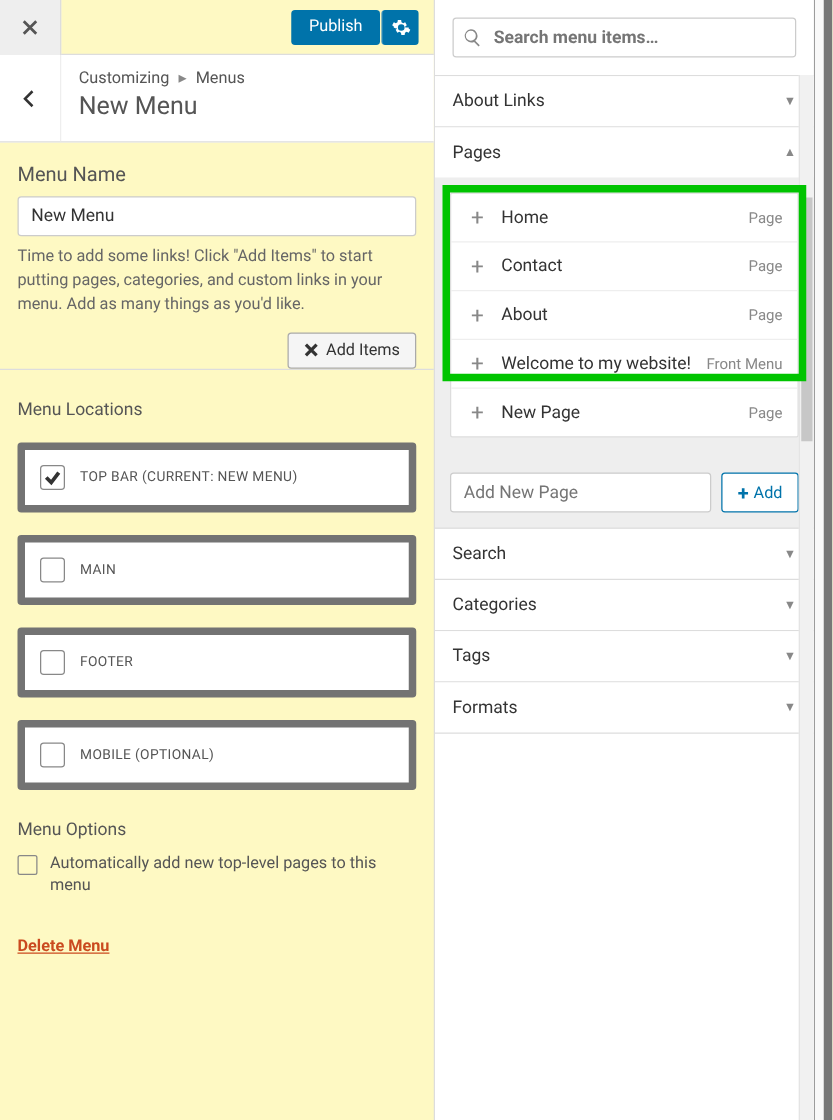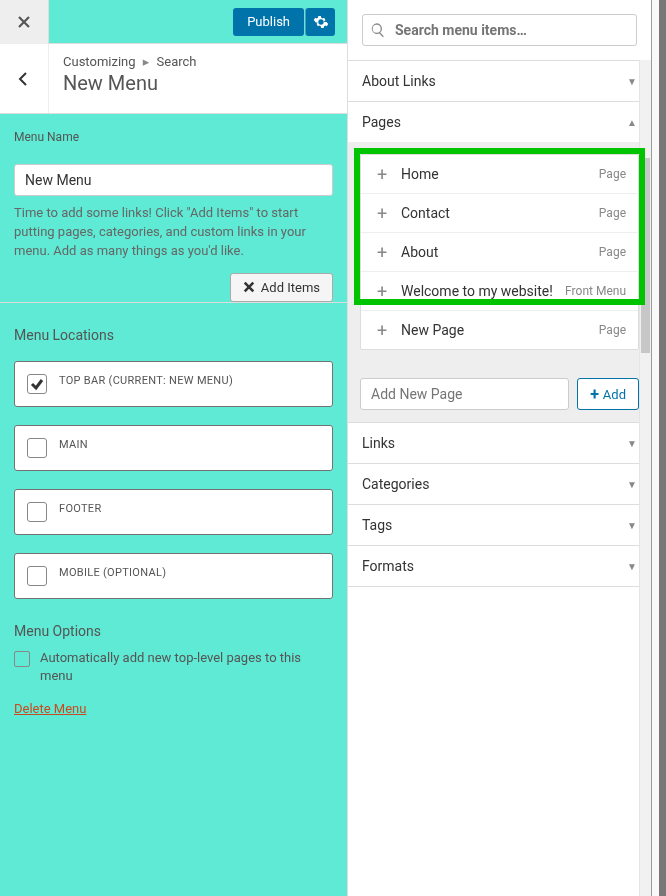--- a/index.html
+++ b/index.html
@@ -1,19 +1,19 @@
 <!DOCTYPE html>
 <html><head>
 <meta charset="utf-8">
 <style>
   * { box-sizing: border-box; margin: 0; padding: 0; font-family: -apple-system, BlinkMacSystemFont, "Segoe UI", Roboto, Helvetica, Arial, sans-serif; }
   body { width: 666px; height: 896px; background: #fff; overflow: hidden; position: relative; }
 
   .wrapper { display: flex; width: 652px; height: 896px; border-right: 1px solid #9c9c9c; }
-  .left-pane { width: 348px; flex: 0 0 348px; background: #5eead4; display: flex; flex-direction: column; border-right: 1px solid #ddd; }
+  .left-pane { width: 348px; flex: 0 0 348px; background: #fef9c3; display: flex; flex-direction: column; border-right: 1px solid #ddd; }
   .right-pane { flex: 1; background: #fff; display: flex; flex-direction: column; }
 
   
   .top-bar { height: 44px; display: flex; align-items: center; border-bottom: 1px solid #ddd; }
   .close-cell { width: 49px; height: 44px; display:flex; align-items:center; justify-content:center; border-right:1px solid #ddd; background:#eee; cursor:pointer; }
   .close-cell svg { width:14px; height:14px; stroke:#555; }
   .top-spacer { flex:1; }
   .publish-area { display:flex; align-items:center; padding-right:12px; gap:8px; }
   .publish-btn { background:#0073aa; color:#fff; border:none; height:28px; display:flex; align-items:center; border-radius:3px; cursor:pointer; }
   .publish-btn span { padding:0 14px; font-size:13px; }
@@ -24,40 +24,40 @@
   .crumb-bar { height: 70px; background:#fff; border-bottom:1px solid #ddd; display:flex; align-items:stretch; }
   .back-cell { width:49px; display:flex; align-items:center; justify-content:center; border-right:1px solid #eee; cursor:pointer; }
   .back-cell svg { width:16px; height:16px; stroke:#333; }
   .crumb-body { flex:1; padding:10px 14px 6px; }
   .crumbs { font-size:13px; color:#555; }
   .crumbs .sep { margin:0 4px; color:#888; }
   .page-title { font-size:20px; color:#555; font-weight:400; margin-top:2px; }
 
   
   .form-area { padding:16px 14px 14px; font-size:13px; color:#555; }
-  .label { font-size:12px; color:#555; margin-bottom:20px; display:block; }
+  .label { font-size:16px; color:#555; margin-bottom:8px; display:block; }
   .text-input { width:100%; height:32px; border:1px solid #ccc; border-radius:3px; background:#fff; padding:0 10px; font-size:14px; color:#333; }
   .help { font-size:13px; color:#666; line-height:1.45; margin-top:8px; }
   .add-items-btn { margin-top:12px; float:right; background:#f5f5f5; border:1px solid #aaa; border-radius:3px; padding:6px 12px; font-size:13px; color:#333; display:flex; align-items:center; gap:6px; cursor:pointer; }
   .add-items-btn svg { width:12px; height:12px; stroke:#333; stroke-width:3; }
   .divider { clear:both; border-top:1px solid #ddd; margin:22px -14px 0; }
 
   .section-title { font-size:14px; color:#555; margin:24px 0 10px; }
   .desc { font-size:13px; color:#555; line-height:1.45; }
 
-  .loc-row { margin-top:18px; background:#fff; border:1px solid #737373; border-radius:3px; padding:12px; display:flex; gap:12px; cursor:pointer; }
+  .loc-row { margin-top:18px; background:#fff; border:6px solid #737373; border-radius:3px; padding:12px; display:flex; align-items:center; gap:12px; cursor:pointer; }
   .cb { width:20px; height:20px; border:1px solid #888; border-radius:3px; display:flex; align-items:center; justify-content:center; background:#fff; flex-shrink:0; }
   .cb.checked svg { width:14px; height:14px; stroke:#333; stroke-width:3; fill:none; }
   .loc-label { font-size:11px; letter-spacing:0.3px; color:#555; text-transform:uppercase; }
 
   .opt-row { display:flex; align-items:flex-start; gap:10px; margin-top:6px; }
   .opt-cb { width:16px; height:16px; border:1px solid #888; border-radius:2px; margin-top:2px; flex-shrink:0; }
   .opt-label { font-size:13px; color:#555; line-height:1.4; }
 
-  .delete-link { display:inline-block; margin-top:16px; color:#ca4a1f; font-size:13px; text-decoration:underline; cursor:pointer; }
+  .delete-link { display:inline-block; margin-top:32px; color:#ca4a1f; font-size:13px; text-decoration:underline; cursor:pointer;font-weight:bold; }
 
   
   .search-wrap { padding:14px; }
   .search-box { position:relative; }
   .search-box input { width:100%; height:32px; border:1px solid #ccc; border-radius:3px; padding:0 10px 0 32px; font-size:14px; color:#333;font-weight:bold; }
   .search-box svg { position:absolute; left:8px; top:8px; width:16px; height:16px; fill:#888; }
 
   .accordion { border-top:1px solid #ddd; }
   .acc-head { display:flex; align-items:center; justify-content:space-between; padding:12px 14px; background:#fff; border-bottom:1px solid #ddd; cursor:pointer; font-size:14px; color:#333; }
   .acc-head .tri { color:#888; font-size:10px; }
@@ -112,21 +112,21 @@
     <div class="crumb-bar">
       <div class="back-cell">
         <svg viewBox="0 0 16 16" fill="none" stroke-width="2">
             <path d="M10 2 L4 8 L10 14"></path>
           </svg>
       </div>
       <div class="crumb-body">
         <div class="crumbs">
           <span>Customizing</span>
           <span class="sep">▸</span>
-          <span>Search</span>
+          <span>Menus</span>
         </div>
         <div class="page-title">New Menu</div>
       </div>
     </div>
 
     <div class="form-area">
       <label class="label">Menu Name</label>
       <input class="text-input" value="New Menu" style="">
       <p class="help">Time to add some links! Click "Add Items" to start putting pages, categories, and custom links in your menu. Add as many things as you'd like.</p>
       <button class="add-items-btn">
@@ -222,21 +222,21 @@
         </div>
         <div class="add-row">
           <input class="add-input" placeholder="Add New Page" style="">
           <button class="add-btn">
             <span class="pl">+</span>
             <span>Add</span>
           </button>
         </div>
       </div>
       <div class="acc-head">
-        <span>Links</span>
+        <span>Search</span>
         <span class="tri">▼</span>
       </div>
       <div class="acc-head">
         <span>Categories</span>
         <span class="tri">▼</span>
       </div>
       <div class="acc-head">
         <span>Tags</span>
         <span class="tri">▼</span>
       </div>

